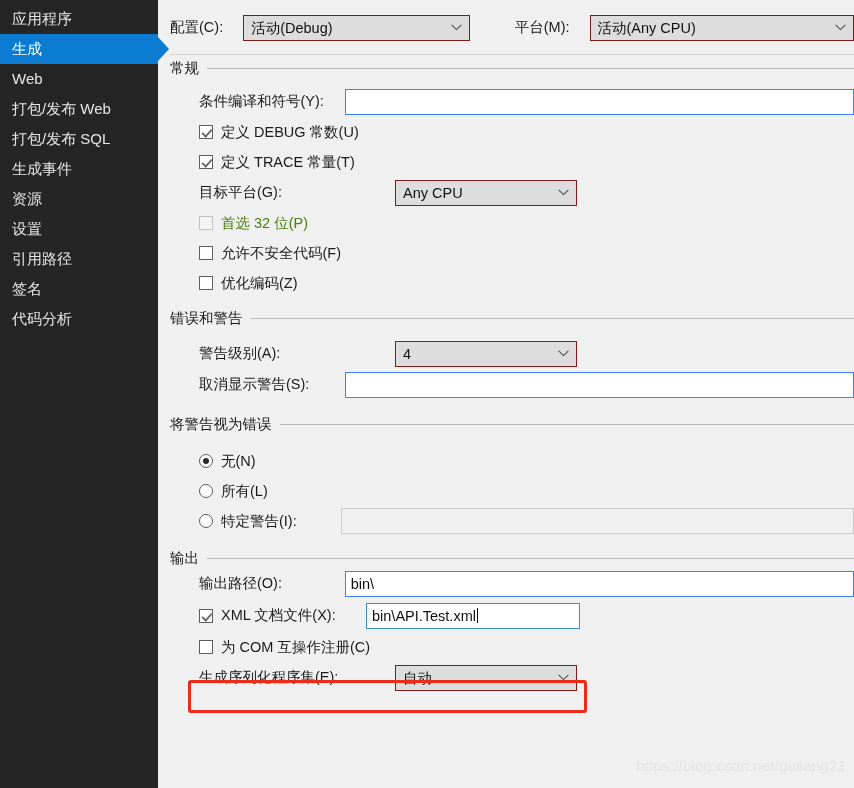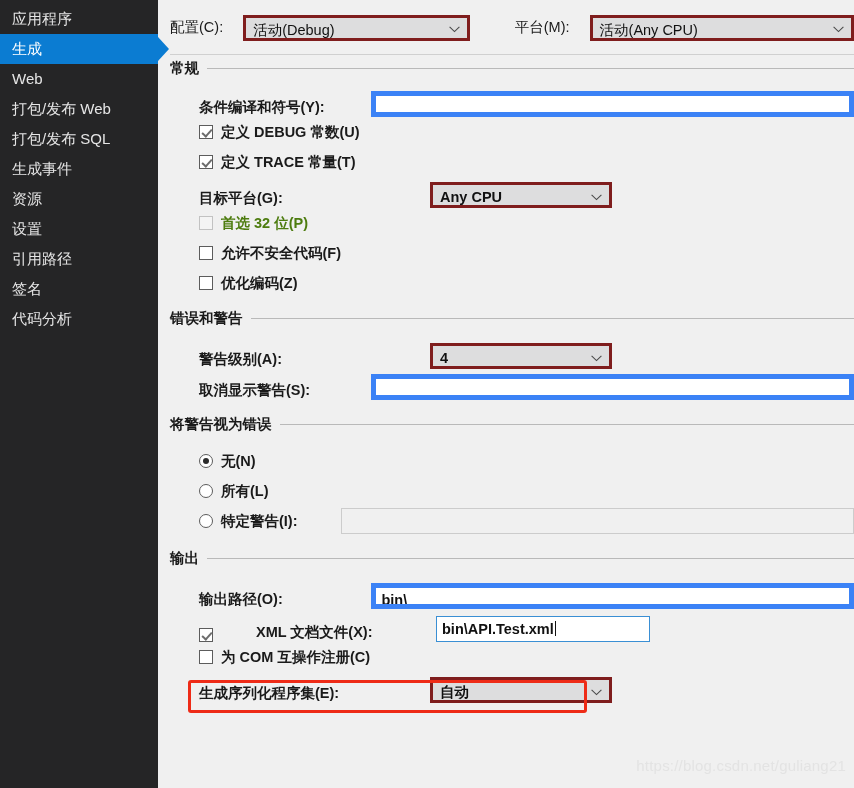--- a/index.html
+++ b/index.html
@@ -81,21 +81,21 @@
     left: 12px; right: 0;
     top: 54px;
     height: 1px;
     background: #d0d0d0;
   }
 
   
   .combo {
     position: relative;
     background: #ddddde;
-    border: 3px solid #7f1d1d;
+    border: 1px solid #7f1d1d;
     height: 26px;
     line-height: 24px;
     font-size: 14.5px;
     color: #111;
     padding-left: 7px;
     white-space: nowrap;
     overflow: hidden;
     cursor: default;
   }
   .combo .chev {
@@ -110,55 +110,53 @@
 
   .combo.w-cfg { width: 250px; }
   .combo.w-plat { width: 292px; }
   .combo.w-std { width: 182px; margin-left: 24px; }
 
   
   .group {
     position: relative;
     margin-top: 6px;
     padding-left: 0px;
-    font-weight: bold;
   }
   .ghead {
     display: flex;
     align-items: center;
     font-size: 14.5px;
     color: #1a1a1a;
     white-space: nowrap;
   }
   .ghead .gline {
     flex: 1;
     height: 1px;
     background: #b9b9b9;
     margin-left: 8px;
     margin-right: -12px;
   }
 
   
   .row {
     display: flex;
-    align-items: flex-end;
+    align-items: center;
     height: 31px;
     padding-left: 29px;
-    gap: 35px;
   }
   .row .flbl {
     font-size: 14.5px;
     color: #1a1a1a;
     white-space: nowrap;
   }
   .flbl.w-fix { width: 172px; }
 
   .tbox {
     background: #ffffff;
-    border: 5px solid #3b82f6;
+    border: 1px solid #3b82f6;
     height: 26px;
     line-height: 24px;
     font-size: 14.5px;
     color: #111;
     padding-left: 5px;
     white-space: nowrap;
     overflow: hidden;
   }
   .tbox.grow { width: 600px; }
   .tbox.disabled {
@@ -419,21 +417,21 @@
         </span>
       </div>
     </div>
 
     <div class="group" style="margin-top:13px;">
       <div class="ghead">
         <span>输出</span>
         <span class="gline"></span>
       </div>
 
-      <div class="row" style="margin-top:10px;">
+      <div class="row" style="margin-top:0;">
         <span class="flbl w-fix">输出路径(O):</span>
         <div class="tbox grow">
           <span>bin\</span>
         </div>
       </div>
 
       <div class="row" style="height:33px;">
         <span class="cb checked"></span>
         <span class="flbl" style="width:145px;">XML 文档文件(X):</span>
         <div class="tbox focus">

